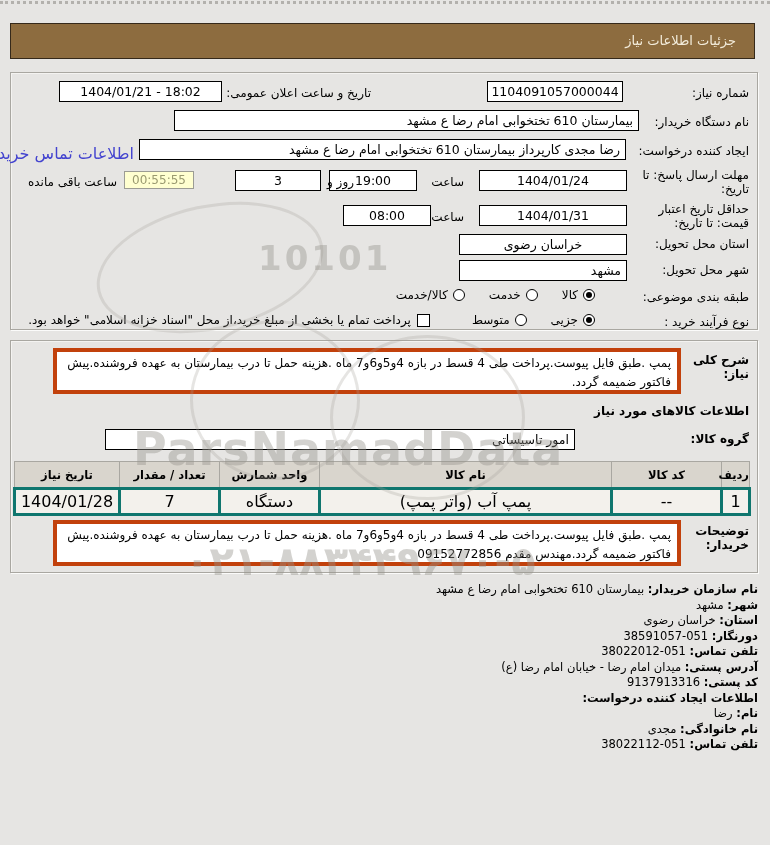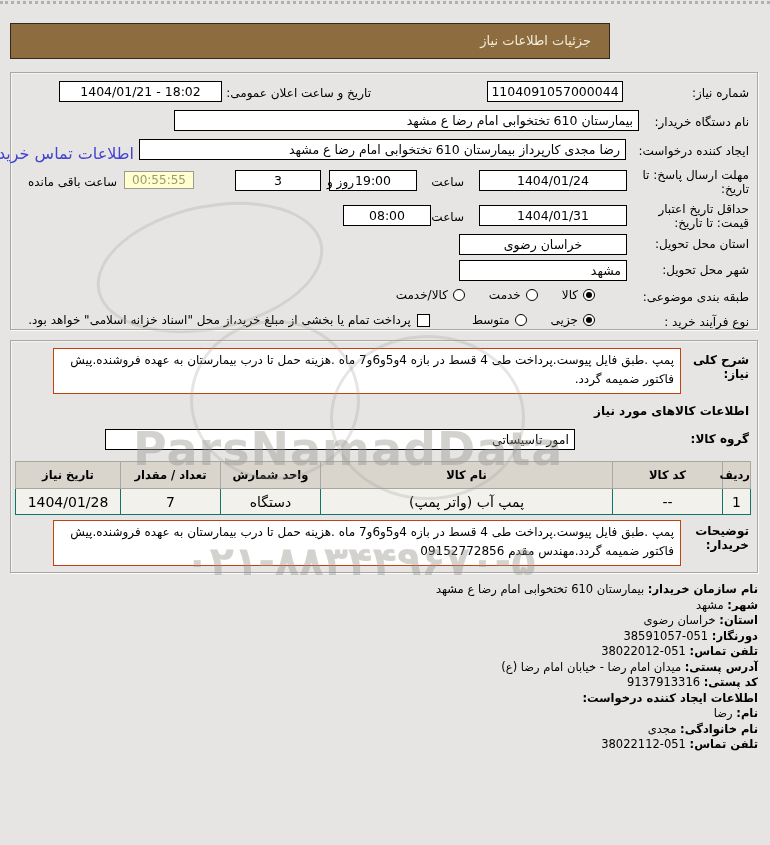--- a/index.html
+++ b/index.html
@@ -2,21 +2,21 @@
 <html lang="fa" dir="rtl"><head>
 <meta charset="utf-8">
 <style>
   * { margin:0; padding:0; box-sizing:border-box; }
   html,body { background:#e6e5e3; }
   body { font-family:"DejaVu Sans", sans-serif; font-size:12px; color:#000; }
   #screen { position:relative; width:770px; height:845px; background:#e6e5e3; overflow:hidden; direction:rtl; }
 
   .topline { position:absolute; top:1px; left:0; width:770px; border-top:3px dotted #b3b1ad; }
 
-  .titlebar { position:absolute; left:10px; top:23px; width:600px; height:36px;
+  .titlebar { position:absolute; left:10px; top:23px; width:745px; height:36px;
     background:#8d6c3f; border:1px solid #35291a; color:#f3ecdb; font-size:13px;
     line-height:34px; text-align:right; padding-right:18px; }
 
   .panel { position:absolute; left:10px; width:748px; background:#e6e5e3;
     border:1px solid #a9a7a1; box-shadow:1px 1px 0 #fbfbfa, inset 1px 1px 0 #f4f3f1; }
   #panel1 { top:72px; height:258px; }
   #panel2 { top:340px; height:233px; }
 
   .abs { position:absolute; }
   .lbl { font-size:12px; white-space:nowrap; }
@@ -36,28 +36,28 @@
 
   .optrow { position:absolute; display:flex; align-items:center; direction:rtl; }
   .radio { display:inline-block; width:12px; height:12px; border:1px solid #000;
     border-radius:50%; background:#fff; position:relative; margin-left:5px; flex:none; }
   .radio.checked::after { content:""; position:absolute; left:2px; top:2px; width:6px; height:6px;
     border-radius:50%; background:#000; }
   .checkbox { display:inline-block; width:13px; height:13px; border:1px solid #000;
     background:#fff; margin-left:6px; flex:none; }
   .optlabel { margin-left:24px; white-space:nowrap; }
 
-  .bigbox { position:absolute; background:#fff; border:1px solid #c2410c; font-size:12px;
+  .bigbox { position:absolute; background:#fff; border:4px solid #c2410c; font-size:12px;
     line-height:19px; text-align:right; padding:2px 6px; overflow:hidden; }
 
   table.items { position:absolute; right:6px; top:120px; width:735px; border-collapse:collapse;
     table-layout:fixed; direction:rtl; }
   table.items th { background:#d9d5cd; border:1px solid #a9a7a1; font-size:11.5px;
     font-weight:bold; height:27px; text-align:center; }
-  table.items td { background:#f3f1ec; border:1px solid #0f766e; font-size:14px;
+  table.items td { background:#f3f1ec; border:3px solid #0f766e; font-size:16px;
     height:26px; text-align:center; }
 
   .contact { position:absolute; left:10px; top:582px; width:748px; text-align:right;
     font-size:11.5px; line-height:15.5px; direction:rtl; }
   .contact .line { white-space:nowrap; }
 
   .wm { position:absolute; pointer-events:none; z-index:50; }
   .wm-circle { border:3px solid rgba(165,162,154,0.28); border-radius:50%; }
   .wm-text { color:rgba(150,147,140,0.42); font-weight:bold; white-space:nowrap; }
 </style>
@@ -177,15 +177,16 @@
     <div class="line"><span class="b">کد پستی:</span> <span class="ltr">9137913316</span></div>
     <div class="line b">اطلاعات ایجاد کننده درخواست:</div>
     <div class="line"><span class="b">نام:</span> <span>رضا</span></div>
     <div class="line"><span class="b">نام خانوادگی:</span> <span>مجدی</span></div>
     <div class="line"><span class="b">تلفن تماس:</span> <span class="ltr">38022112-051</span></div>
   </div>
 
   <div class="wm wm-circle" style="left:190px; top:320px; width:170px; height:160px;"></div>
   <div class="wm wm-circle" style="left:330px; top:335px; width:195px; height:165px;"></div>
   <div class="wm wm-circle" style="left:95px; top:205px; width:230px; height:125px; transform:rotate(-12deg);"></div>
+  <div class="wm wm-text ltr" style="left:258px; top:238px; font-size:34px; letter-spacing:3px;">10101</div>
   <div class="wm wm-text" style="left:133px; top:422px; font-size:46px; letter-spacing:1px; font-family:'DejaVu Sans',sans-serif;">ParsNamadData</div>
   <div class="wm wm-text ltr" style="left:185px; top:538px; font-size:40px; letter-spacing:4px;">۰۲۱-۸۸۳۴۴۹۶۷۰-۵</div>
 </div>
 
 </body></html>

